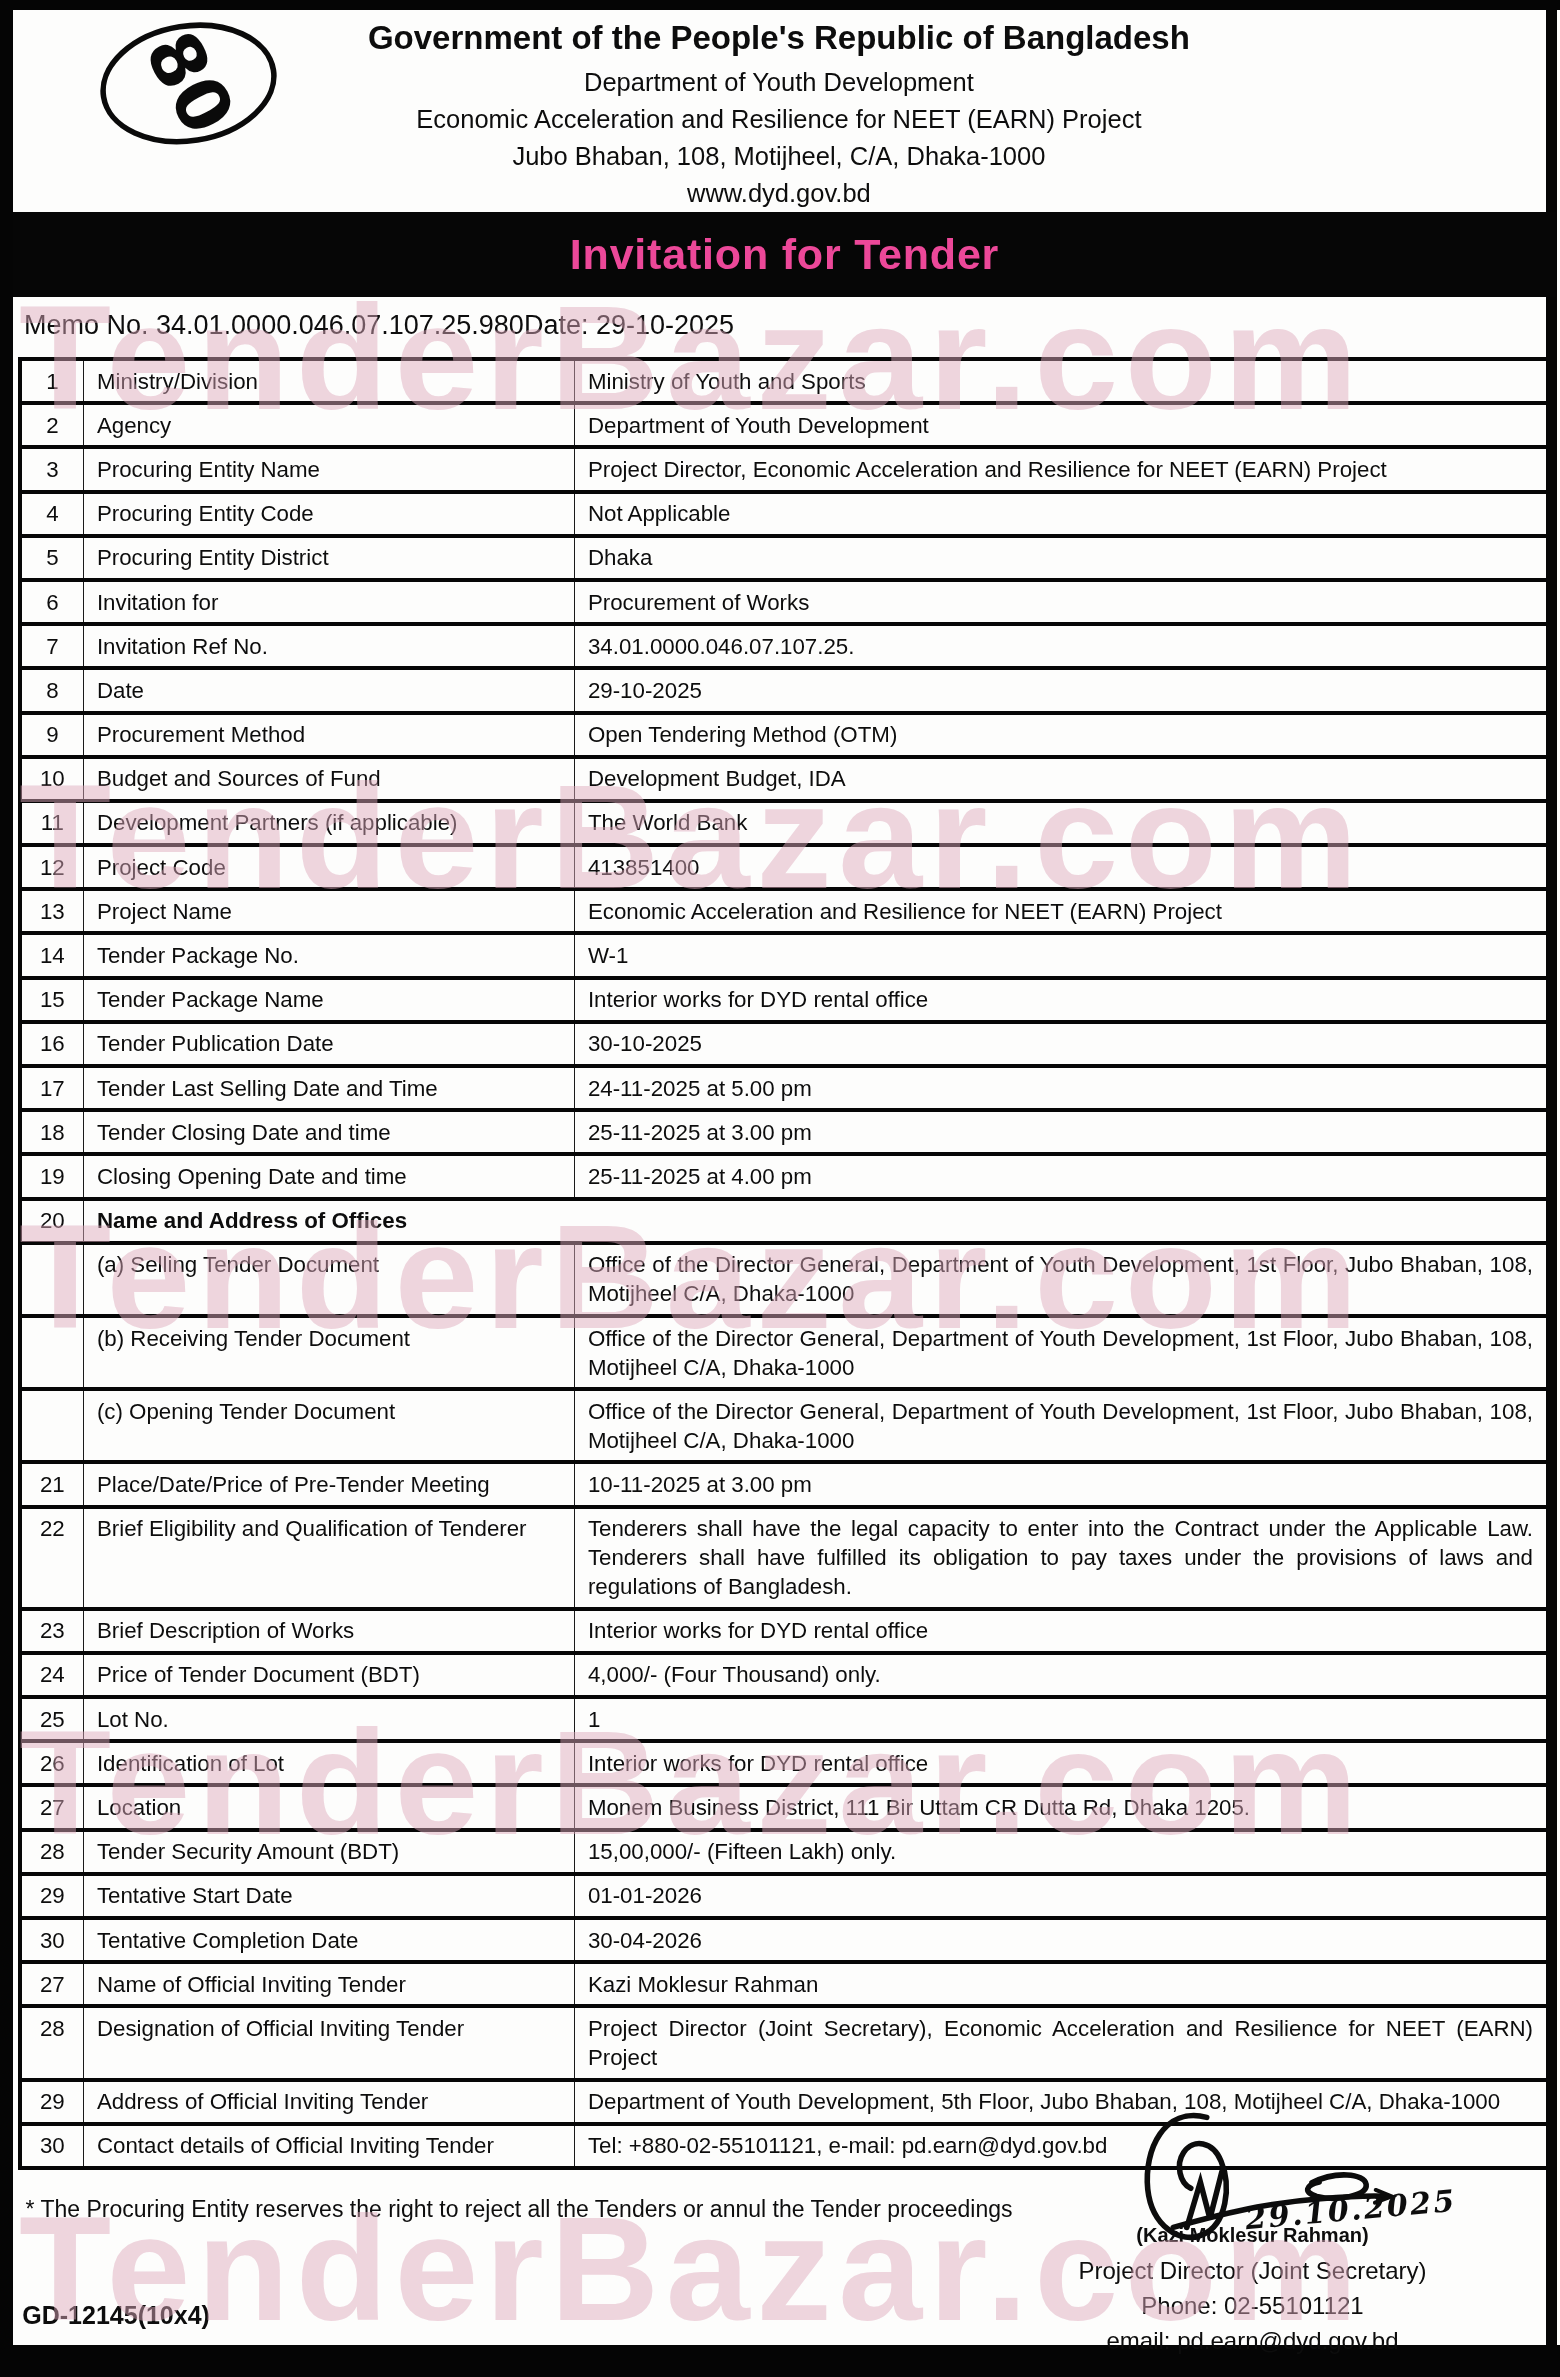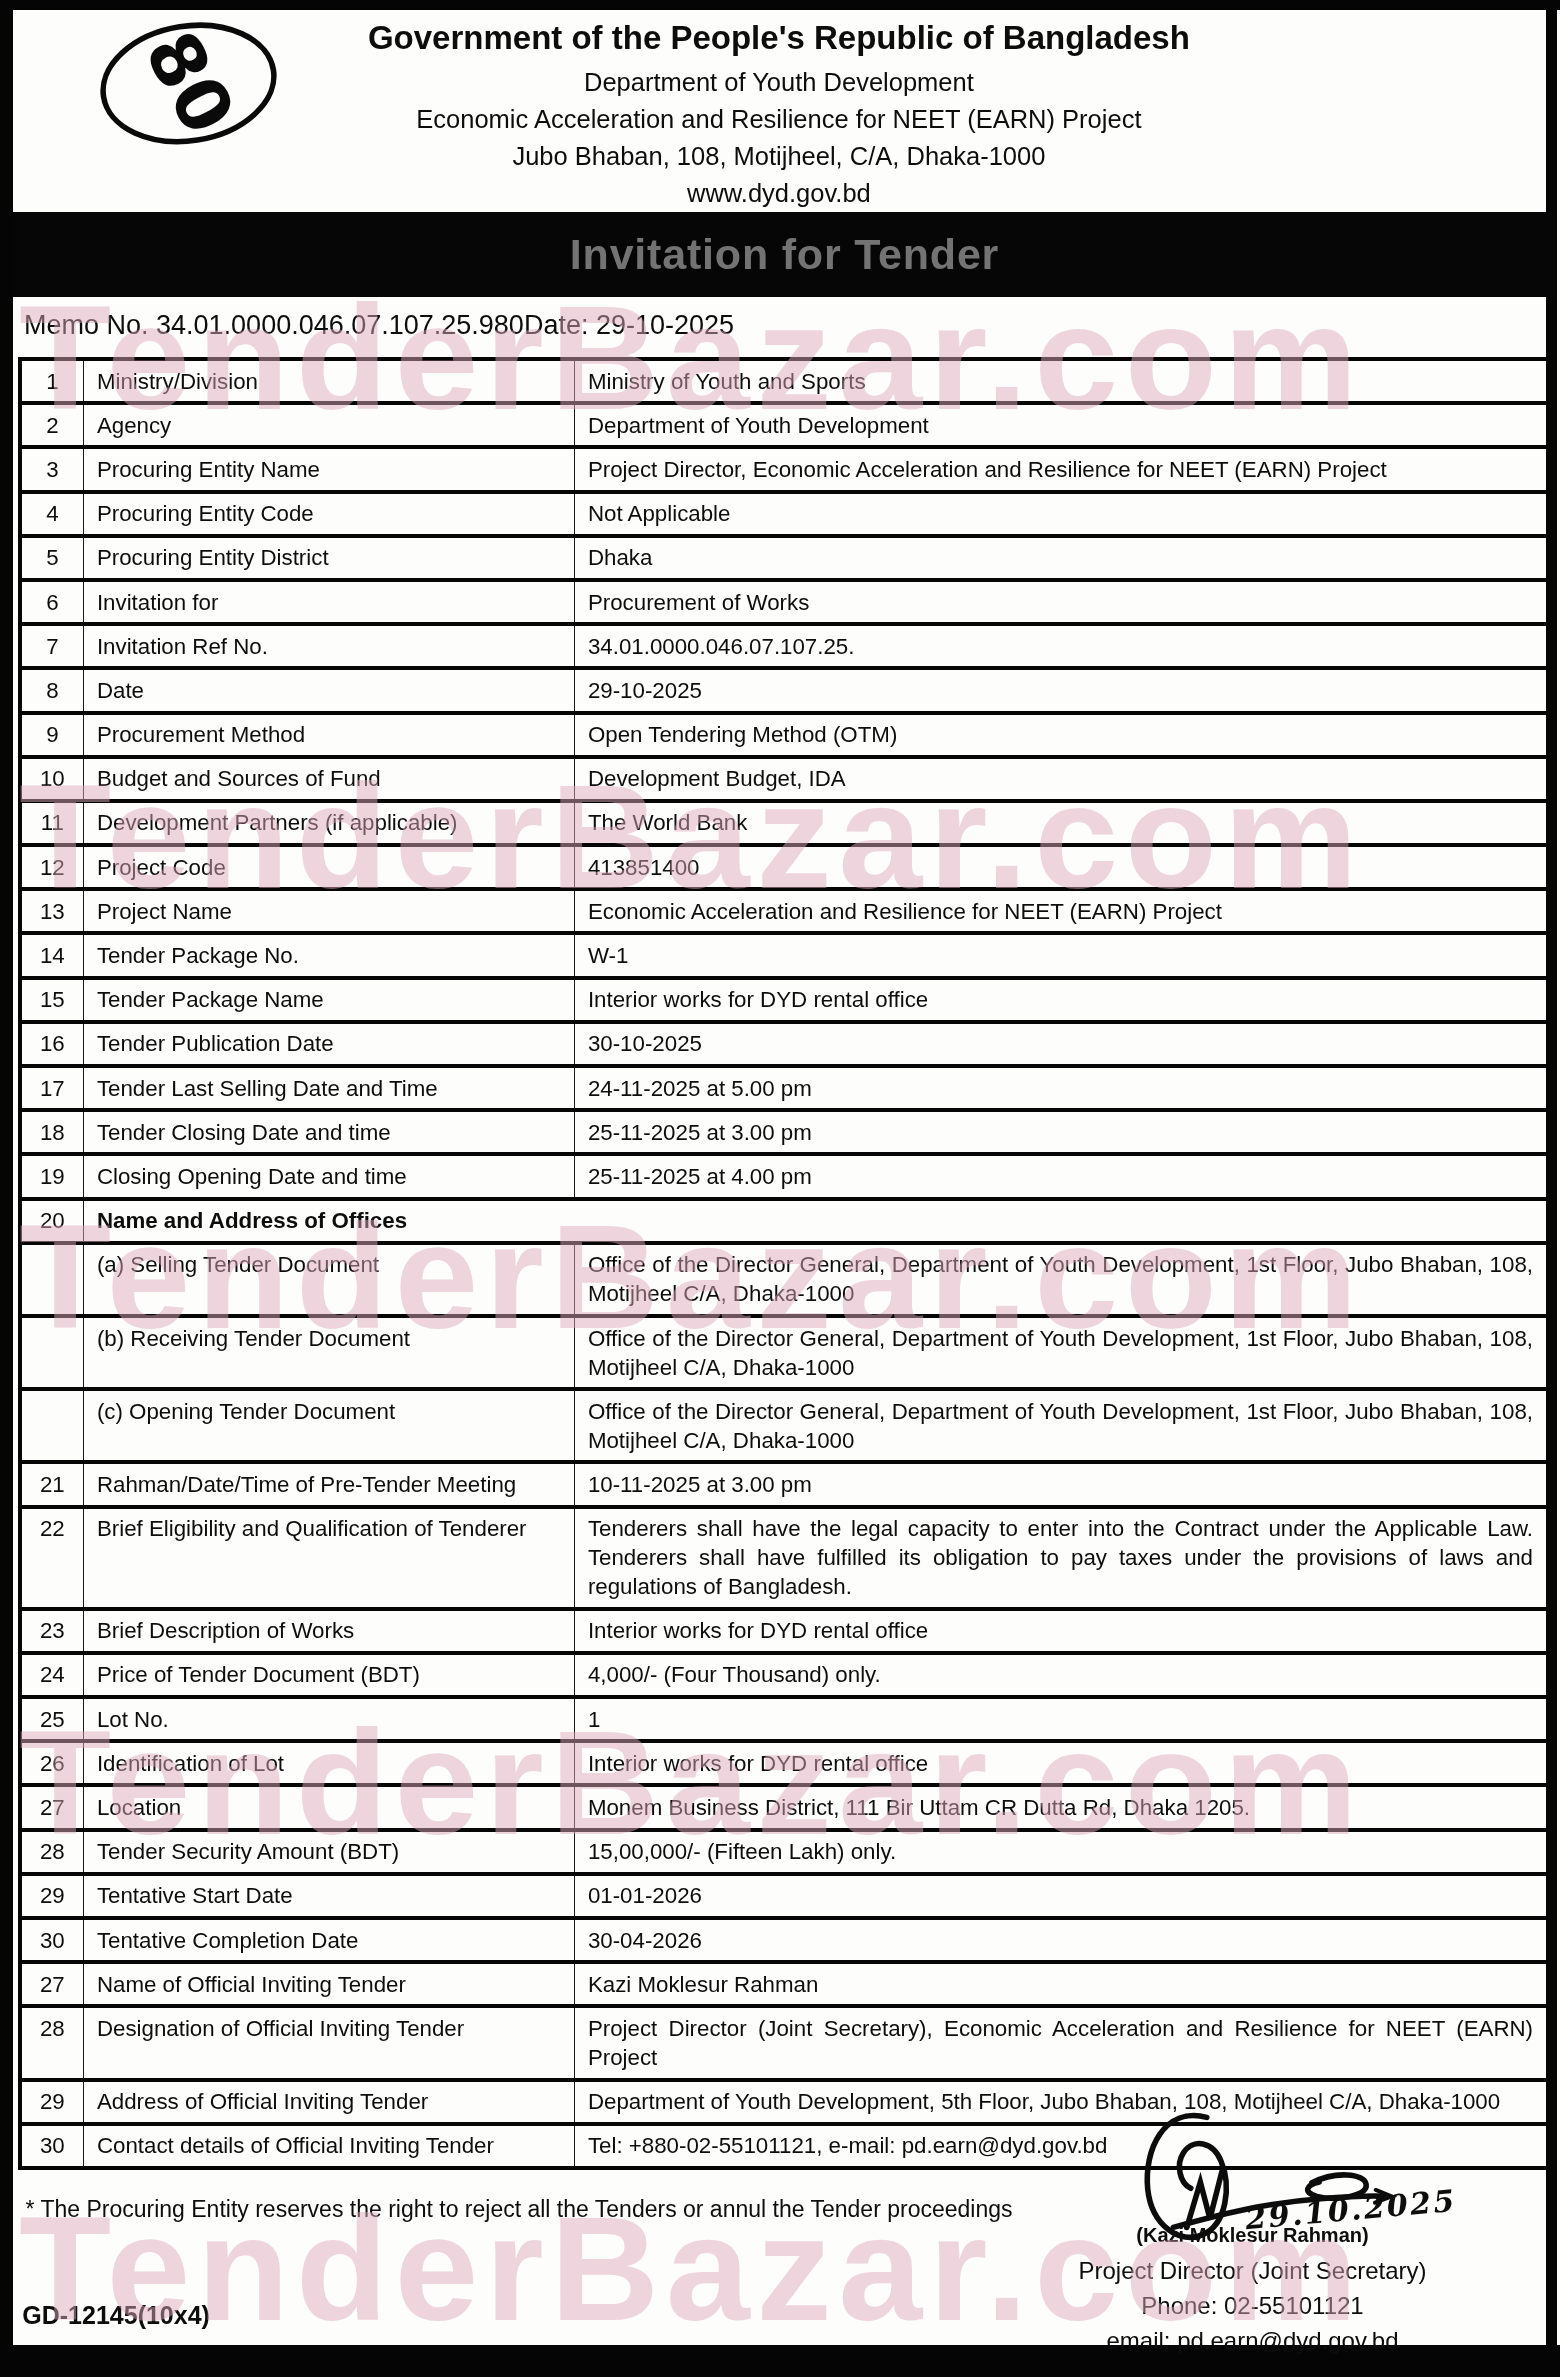--- a/index.html
+++ b/index.html
@@ -16,21 +16,21 @@
   
   .header{position:absolute;top:19px;left:12.8px;right:16px;text-align:center;z-index:2;}
   .h-line1{font-size:33px;font-weight:700;letter-spacing:0;margin:0 0 11.2px 0;}
   .h-line{font-size:25.5px;font-weight:400;margin:0 0 8px 0;}
   .annotation{position:absolute;left:89px;top:12.8px;z-index:2;}
 
   .banner{
     position:absolute;top:212px;left:12.8px;right:4.8px;height:85px;background:#060606;z-index:2;
     display:flex;align-items:center;justify-content:center;
   }
-  .banner-title{color:#737373;font-size:43px;font-weight:700;letter-spacing:0.8px;}
+  .banner-title{color:#ec4899;font-size:43px;font-weight:700;letter-spacing:0.8px;}
 
   .memo-row{
     position:absolute;top:310px;left:24px;right:41px;z-index:2;
     display:flex;justify-content:flex-start;font-size:27px;
   }
 
   
   .body-flow{position:absolute;top:357px;left:17.6px;right:11.2px;z-index:2;}
   table.tender{border-collapse:collapse;width:100%;table-layout:fixed;}
   table.tender td{
@@ -240,21 +240,21 @@
     </tr>
 
     <tr>
       <td class="c-no"></td>
       <td class="c-label">(c) Opening Tender Document</td>
       <td class="c-value">Office of the Director General, Department of Youth Development, 1st Floor, Jubo Bhaban, 108, Motijheel C/A, Dhaka-1000</td>
     </tr>
 
     <tr>
       <td class="c-no">21</td>
-      <td class="c-label">Rahman/Date/Time of Pre-Tender Meeting</td>
+      <td class="c-label">Place/Date/Price of Pre-Tender Meeting</td>
       <td class="c-value">10-11-2025 at 3.00 pm</td>
     </tr>
 
     <tr>
       <td class="c-no">22</td>
       <td class="c-label">Brief Eligibility and Qualification of Tenderer</td>
       <td class="c-value">Tenderers shall have the legal capacity to enter into the Contract under the Applicable Law. Tenderers shall have fulfilled its obligation to pay taxes under the provisions of laws and regulations of Bangladesh.</td>
     </tr>
 
     <tr>

